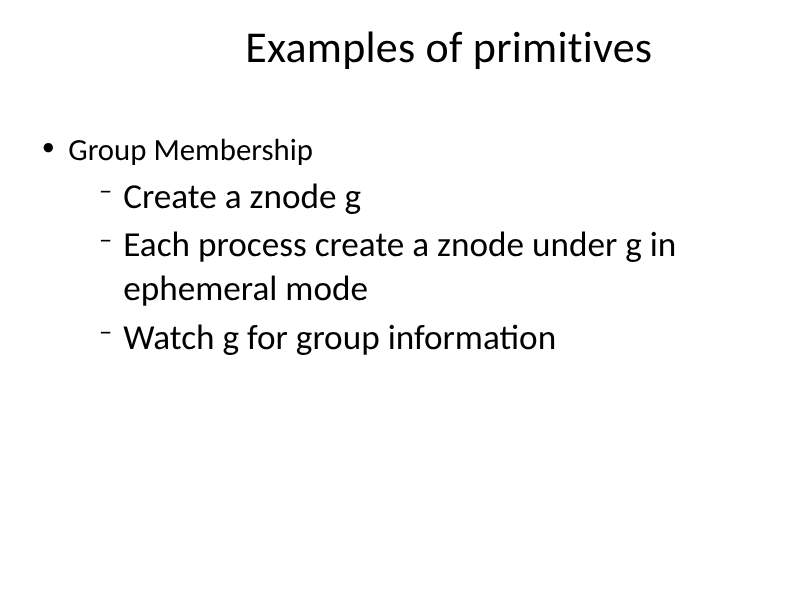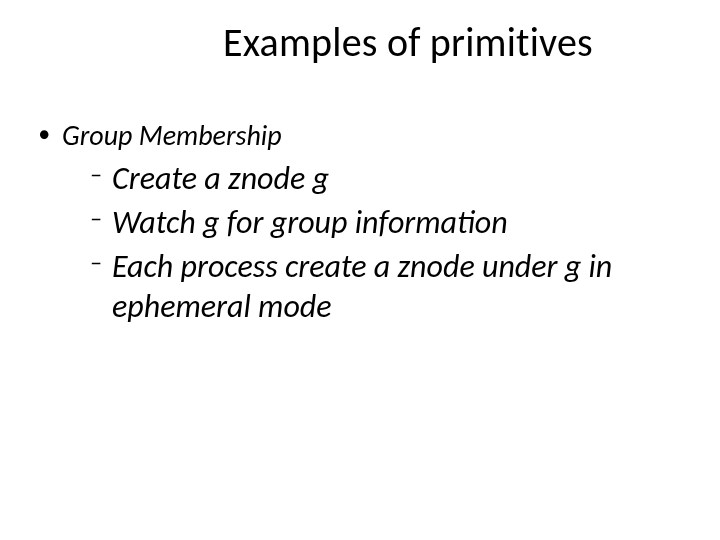--- a/index.html
+++ b/index.html
@@ -29,21 +29,20 @@
     letter-spacing: 0.2px;
     margin-left: 48px;
   }
   .body {
     position: absolute;
     top: 118px;
     left: 36px;
     right: 20px;
     font-size: 28px;
     line-height: 1.25;
-    font-style: italic;
   }
   ul.level1 {
     list-style: none;
     margin: 0;
     padding: 0;
   }
   ul.level1 > li {
     position: relative;
     padding-left: 26px;
     margin-bottom: 8px;
@@ -84,22 +83,22 @@
 
   <div class="body">
     <ul class="level1">
       <li>
         <span>Group Membership</span>
         <ul class="level2">
           <li>
             <span>Create a znode g</span>
           </li>
           <li>
-            <span>Watch g for group information</span>
+            <span>Each process create a znode under g in ephemeral mode</span>
           </li>
           <li>
-            <span>Each process create a znode under g in ephemeral mode</span>
+            <span>Watch g for group information</span>
           </li>
         </ul>
       </li>
     </ul>
   </div>
 </div>
 
 </body></html>

